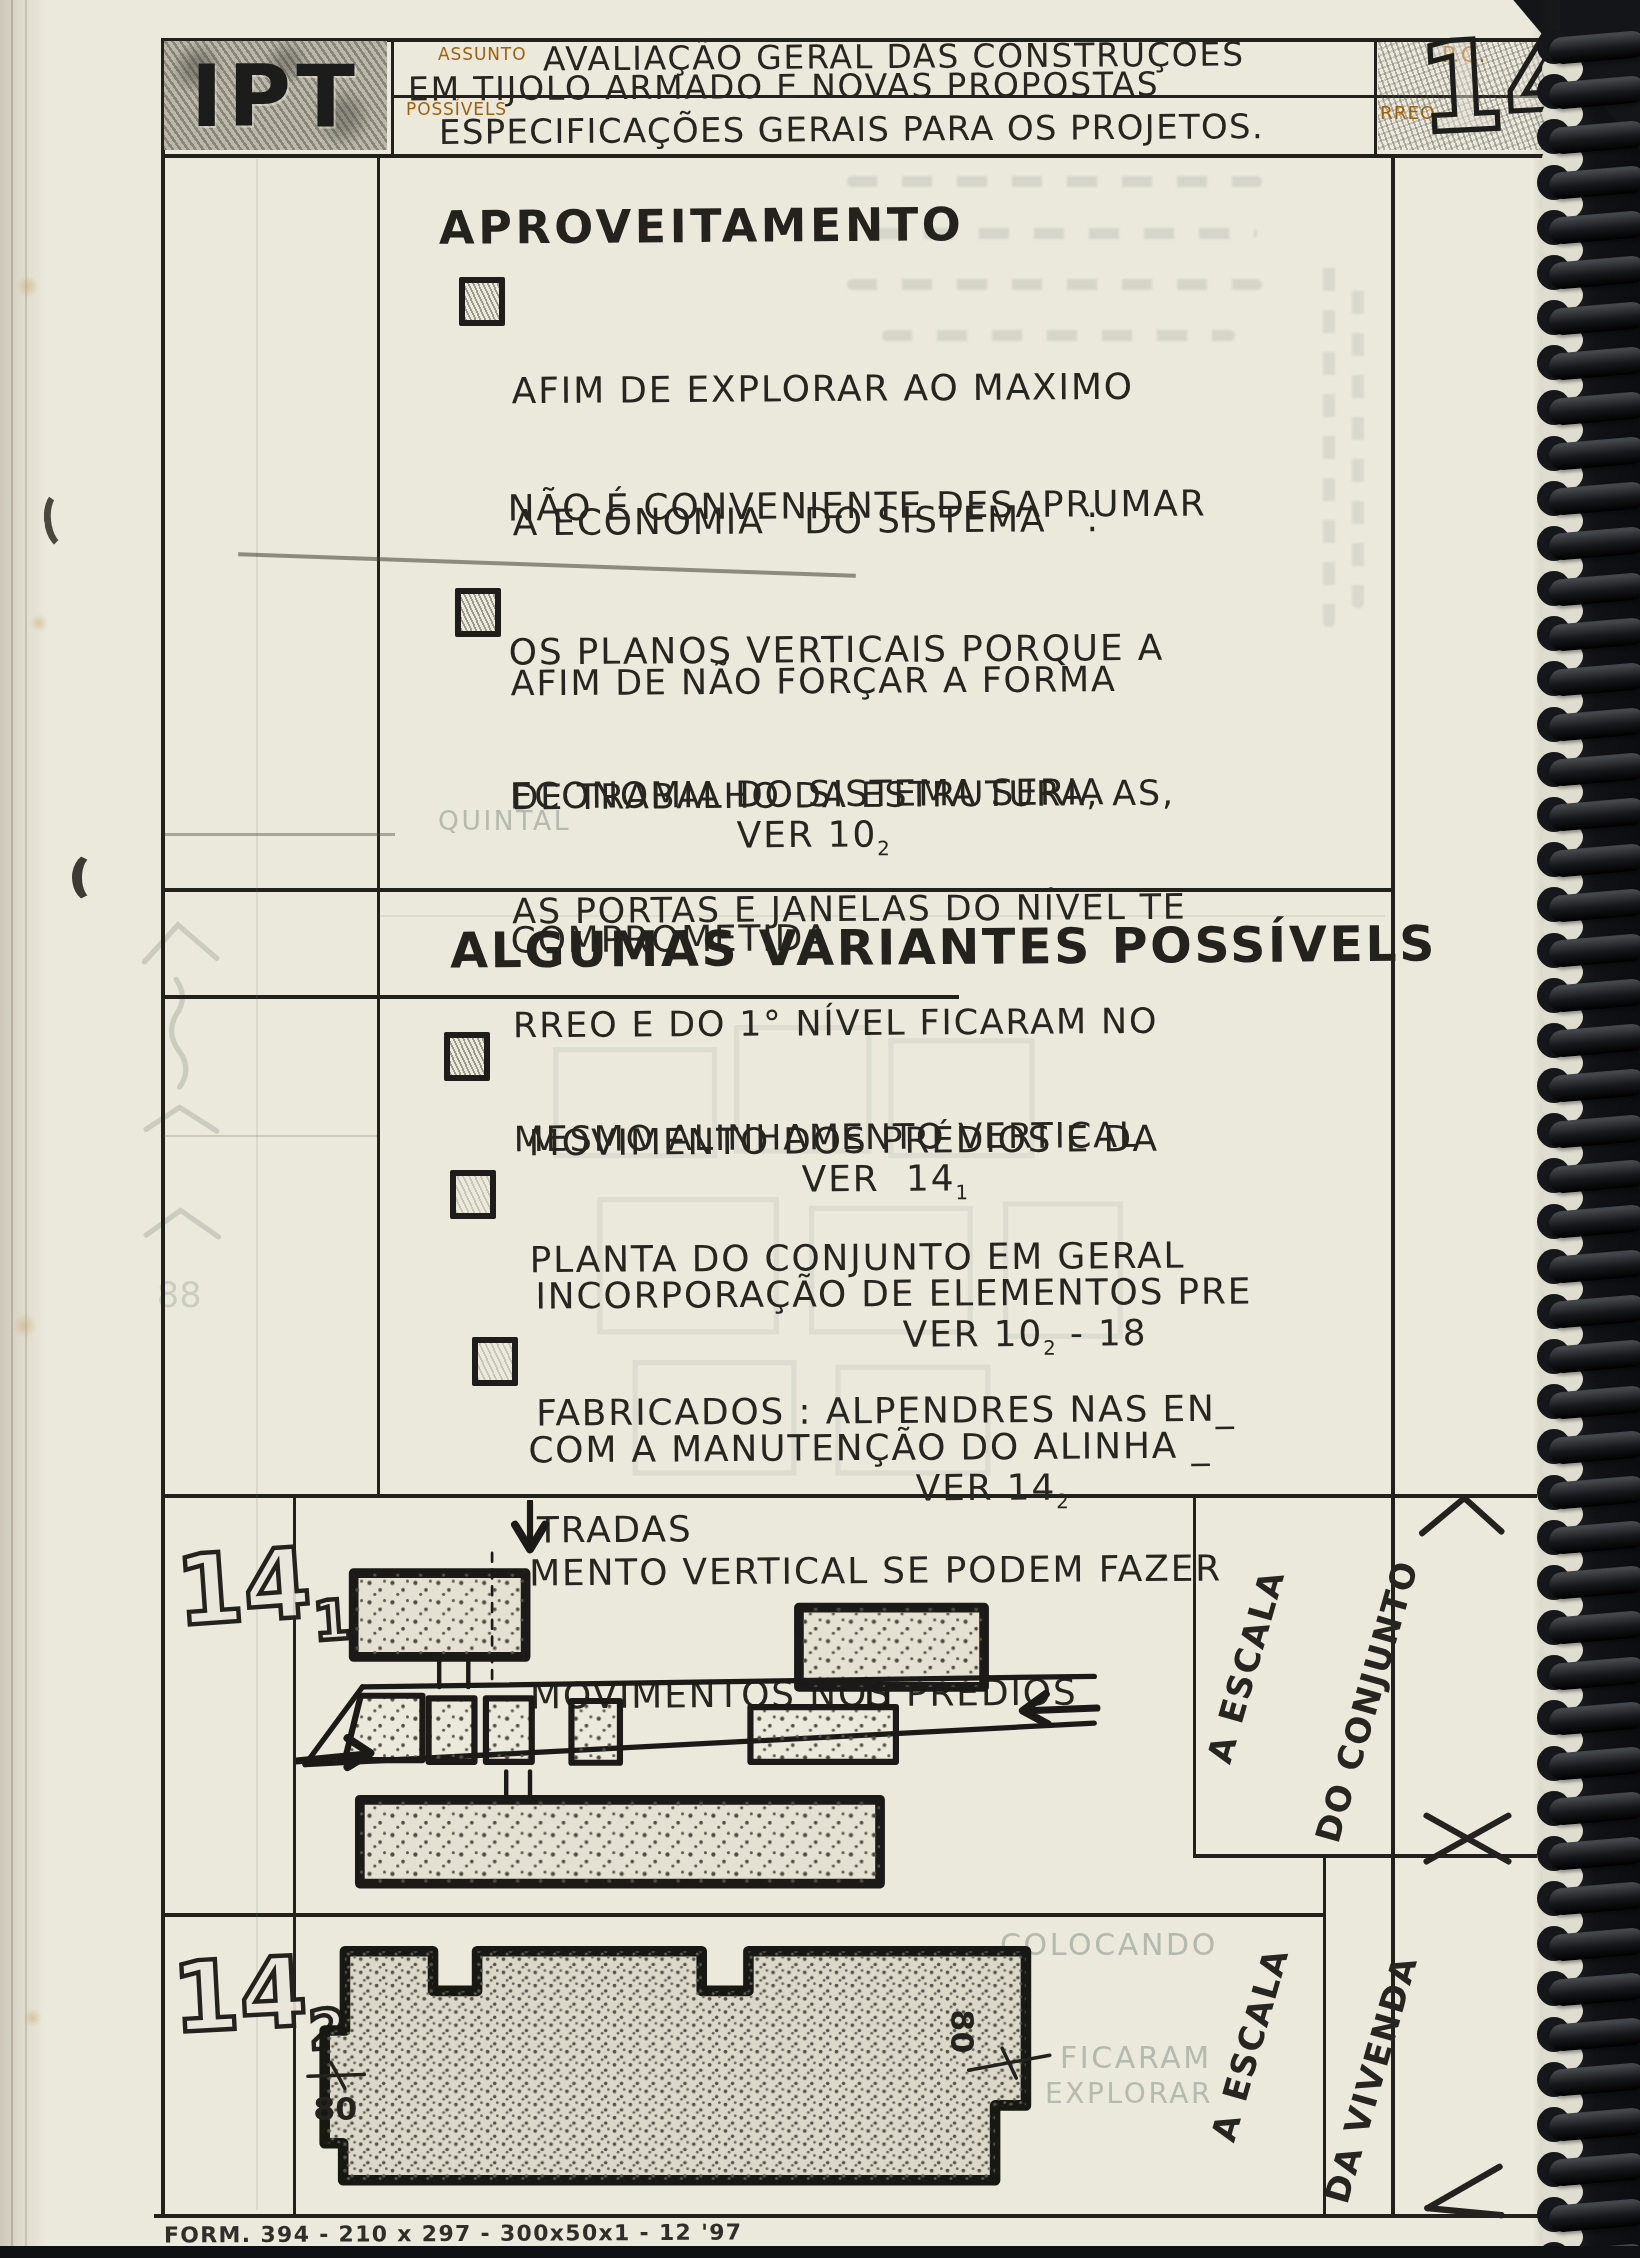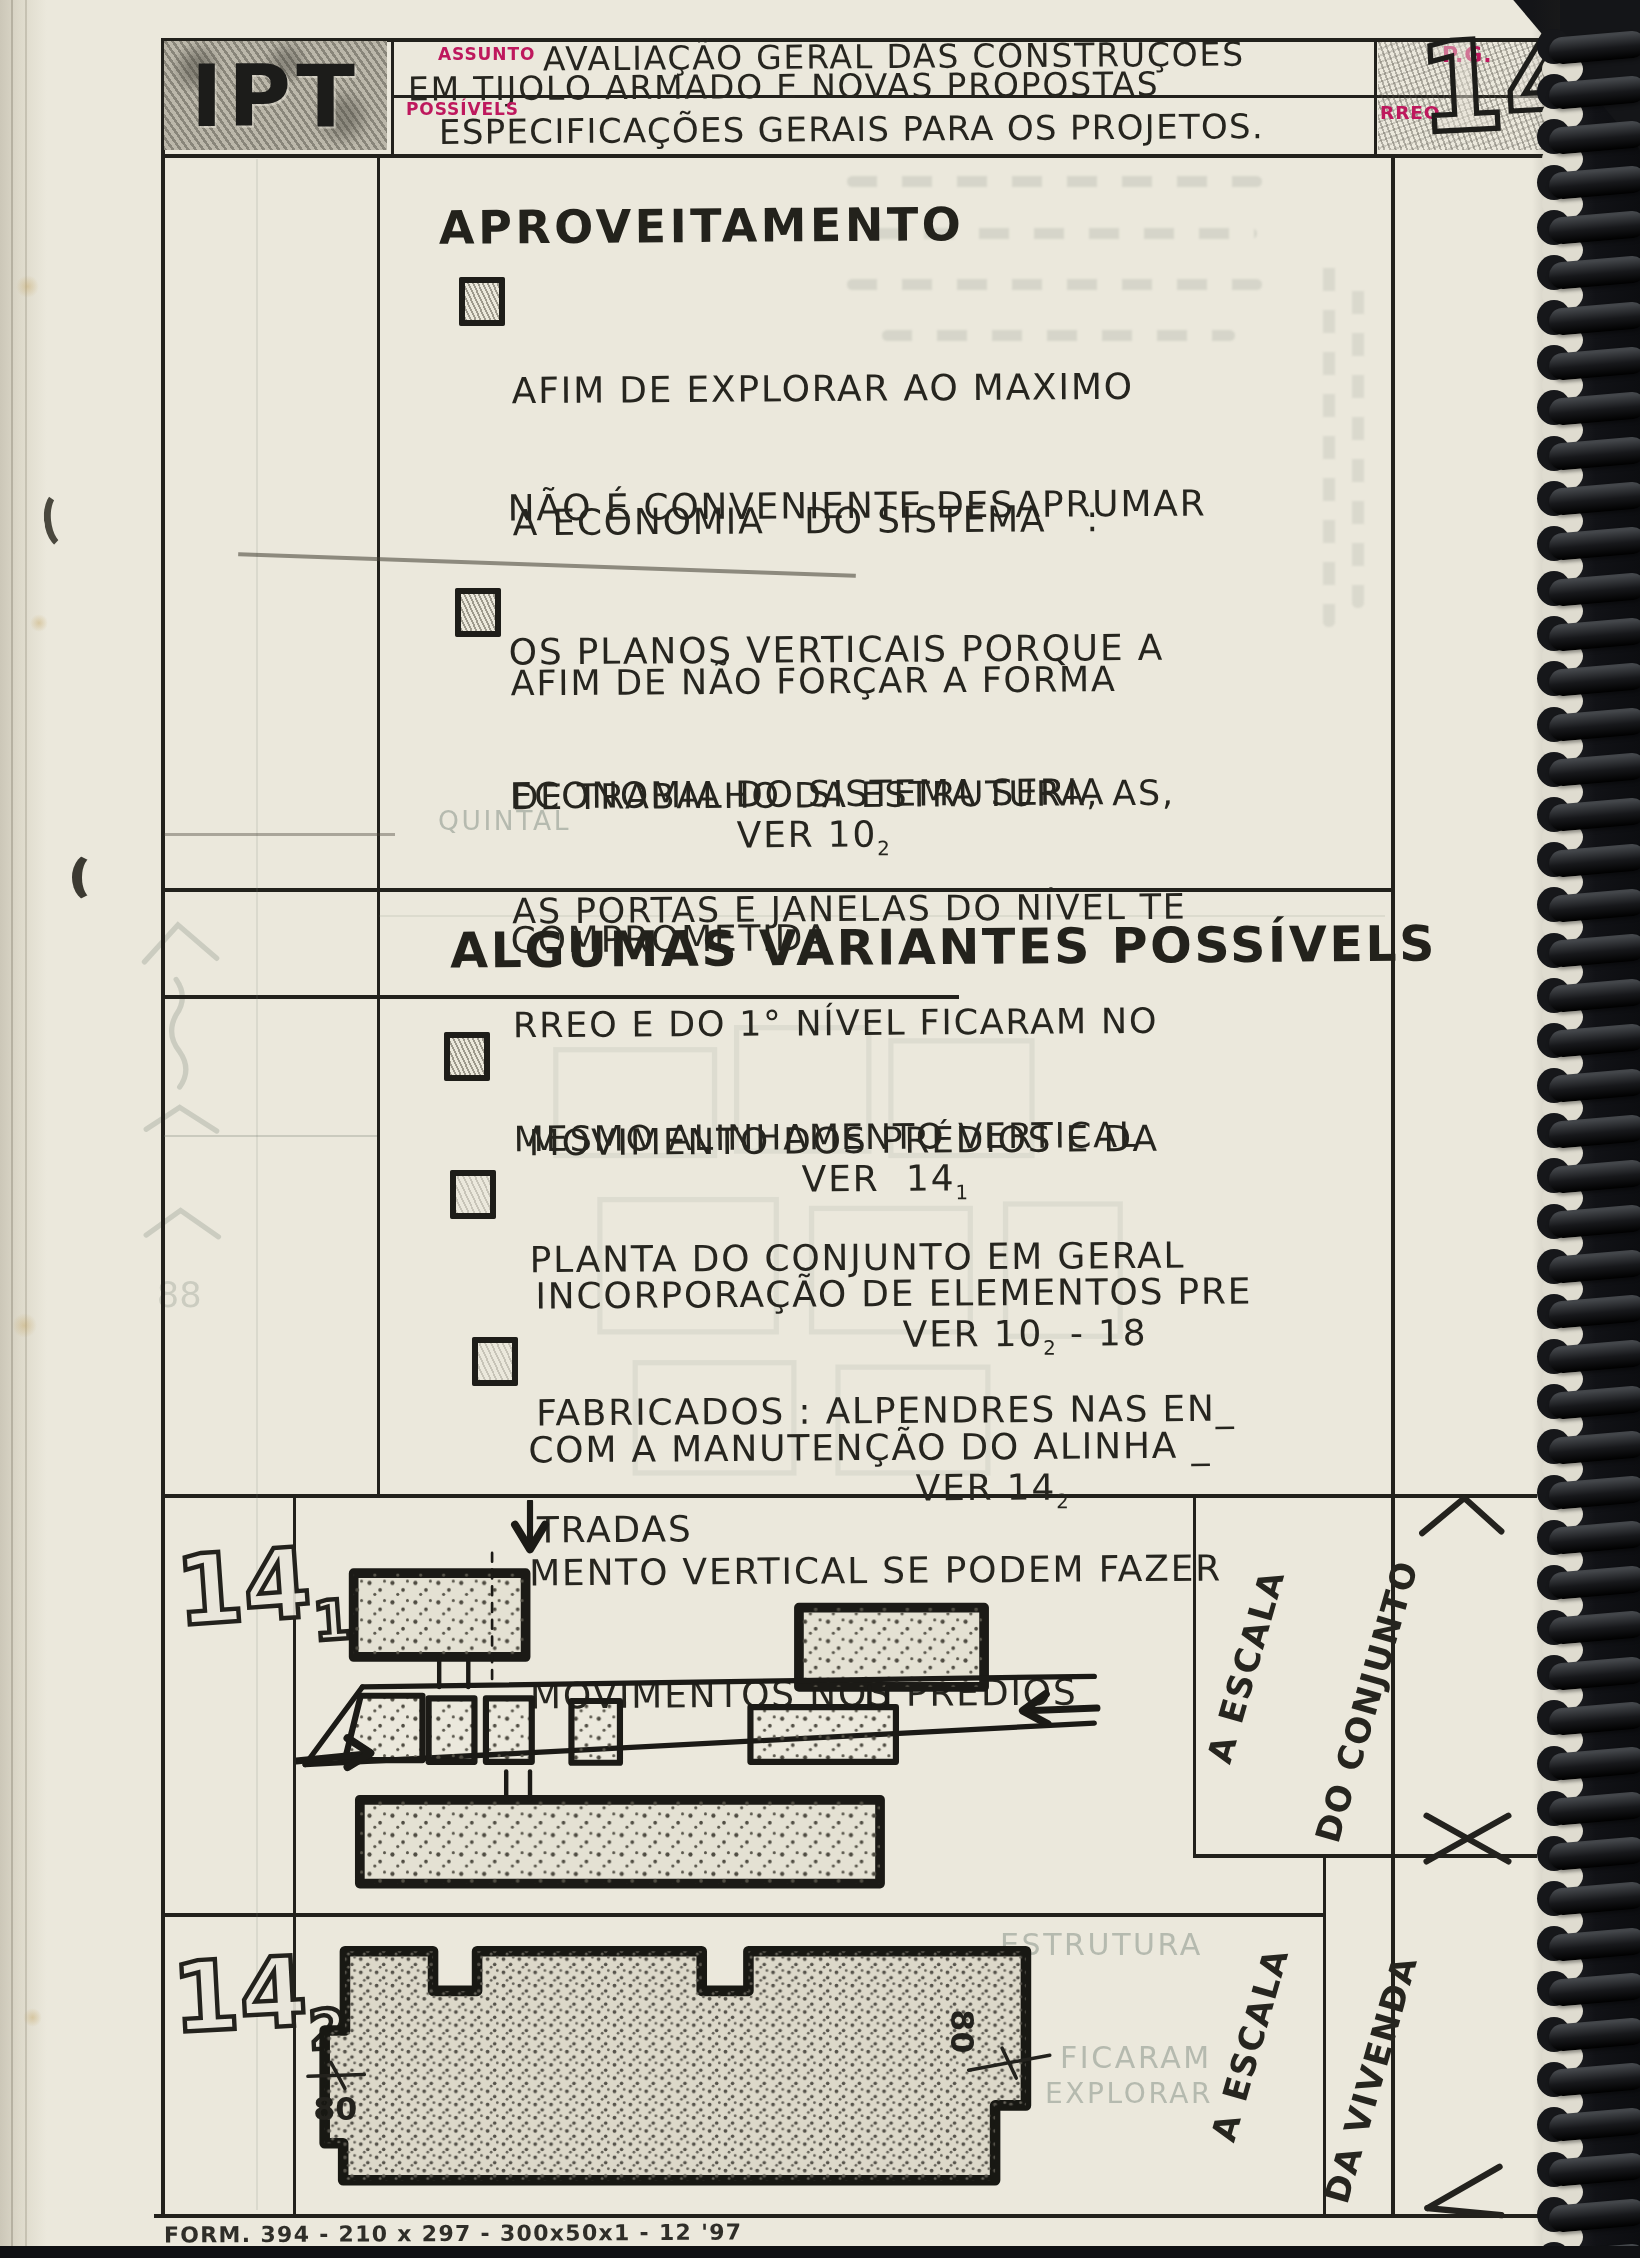--- a/index.html
+++ b/index.html
@@ -8,21 +8,21 @@
   .abs{position:absolute}
   
   .ln{position:absolute;background:#22211c}
   .pale{position:absolute;background:rgba(120,125,115,.28)}
   
   .hw{position:absolute;color:#26251f;font-family:"DejaVu Sans",sans-serif;
       letter-spacing:1.8px;white-space:pre;transform:rotate(-.4deg)}
   .hw .ln-row{display:block}
   .hw sub{font-size:.55em;vertical-align:-0.45em;letter-spacing:0.9px}
   .title{font-weight:bold;letter-spacing:3.5px;color:#23221c}
-  .printed{position:absolute;color:#be185d;font-weight:bold;letter-spacing:0.9px;white-space:pre}
+  .printed{position:absolute;color:#a16207;font-weight:normal;letter-spacing:0.9px;white-space:pre}
   
   .cb{position:absolute;width:34px;height:37px;border:6.2px solid #1e1d19;border-radius:1.8px;
       background:repeating-linear-gradient(65deg,rgba(92,88,76,.55) 0 1.8px,transparent 1.8px 4.4px)}
   .cb.light{background:repeating-linear-gradient(65deg,rgba(92,88,76,.25) 0 1.8px,transparent 1.8px 5.3px)}
   .pencil{position:absolute;height:3.5px;background:rgba(64,60,50,.55);filter:blur(0.4px)}
   
   .ipt-cell{position:absolute;left:164px;top:41px;width:223px;height:109px;
      background:
        radial-gradient(circle at 15% 25%,rgba(70,68,60,.45) 0 8.8px,transparent 26.5px),
        radial-gradient(circle at 80% 70%,rgba(70,68,60,.4) 0 10.6px,transparent 30px),
@@ -85,21 +85,21 @@
 <div class="crescent1"></div>
 <div class="crescent2"></div>
 
 <div class="gdash" style="left:847px;top:176px;width:415px"></div>
 <div class="gdash" style="left:869px;top:228px;width:388px"></div>
 <div class="gdash" style="left:847px;top:279px;width:415px"></div>
 <div class="gdash" style="left:882px;top:330px;width:353px"></div>
 <div class="gvdash" style="left:1323px;top:256px;height:371px"></div>
 <div class="gvdash" style="left:1352px;top:273px;height:335px"></div>
 <div class="gword" style="left:438px;top:805px;font-size:26.5px">QUINTAL</div>
-<div class="gword" style="left:1000px;top:1927px;font-size:30px">ESTRUTURA</div>
+<div class="gword" style="left:1000px;top:1927px;font-size:30px">COLOCANDO</div>
 <div class="gword" style="left:1060px;top:2040px;font-size:30px">FICARAM</div>
 <div class="gword" style="left:1045px;top:2077px;font-size:28px">EXPLORAR</div>
 <svg class="ghost-svg" style="left:547px;top:1023px" width="582" height="459" viewBox="0 0 660 520">
   <g fill="none" stroke="#7e8a80" stroke-width="6">
     <rect x="10" y="30" width="180" height="120"></rect>
       <rect x="215" y="5" width="150" height="140"></rect>
     <rect x="390" y="20" width="160" height="130"></rect>
       <rect x="60" y="200" width="200" height="150"></rect>
     <rect x="300" y="210" width="180" height="140"></rect>
       <rect x="520" y="205" width="130" height="150"></rect>

